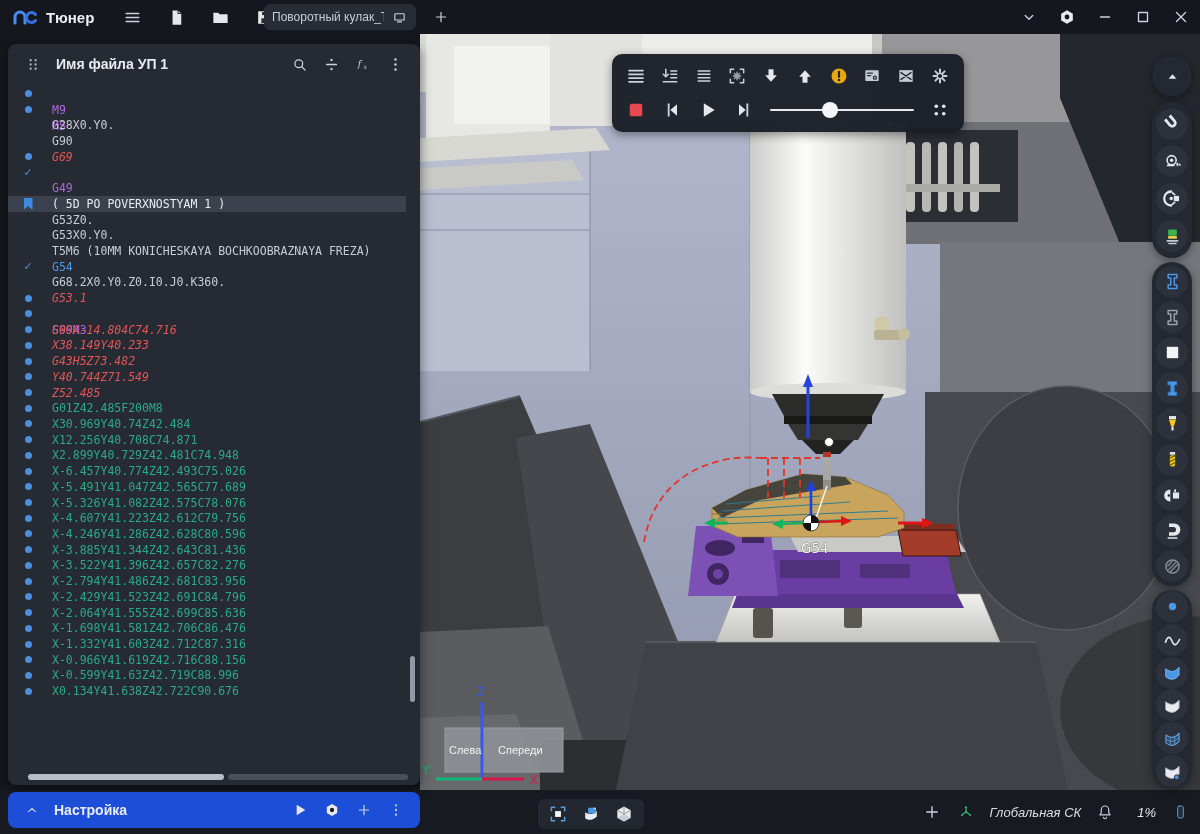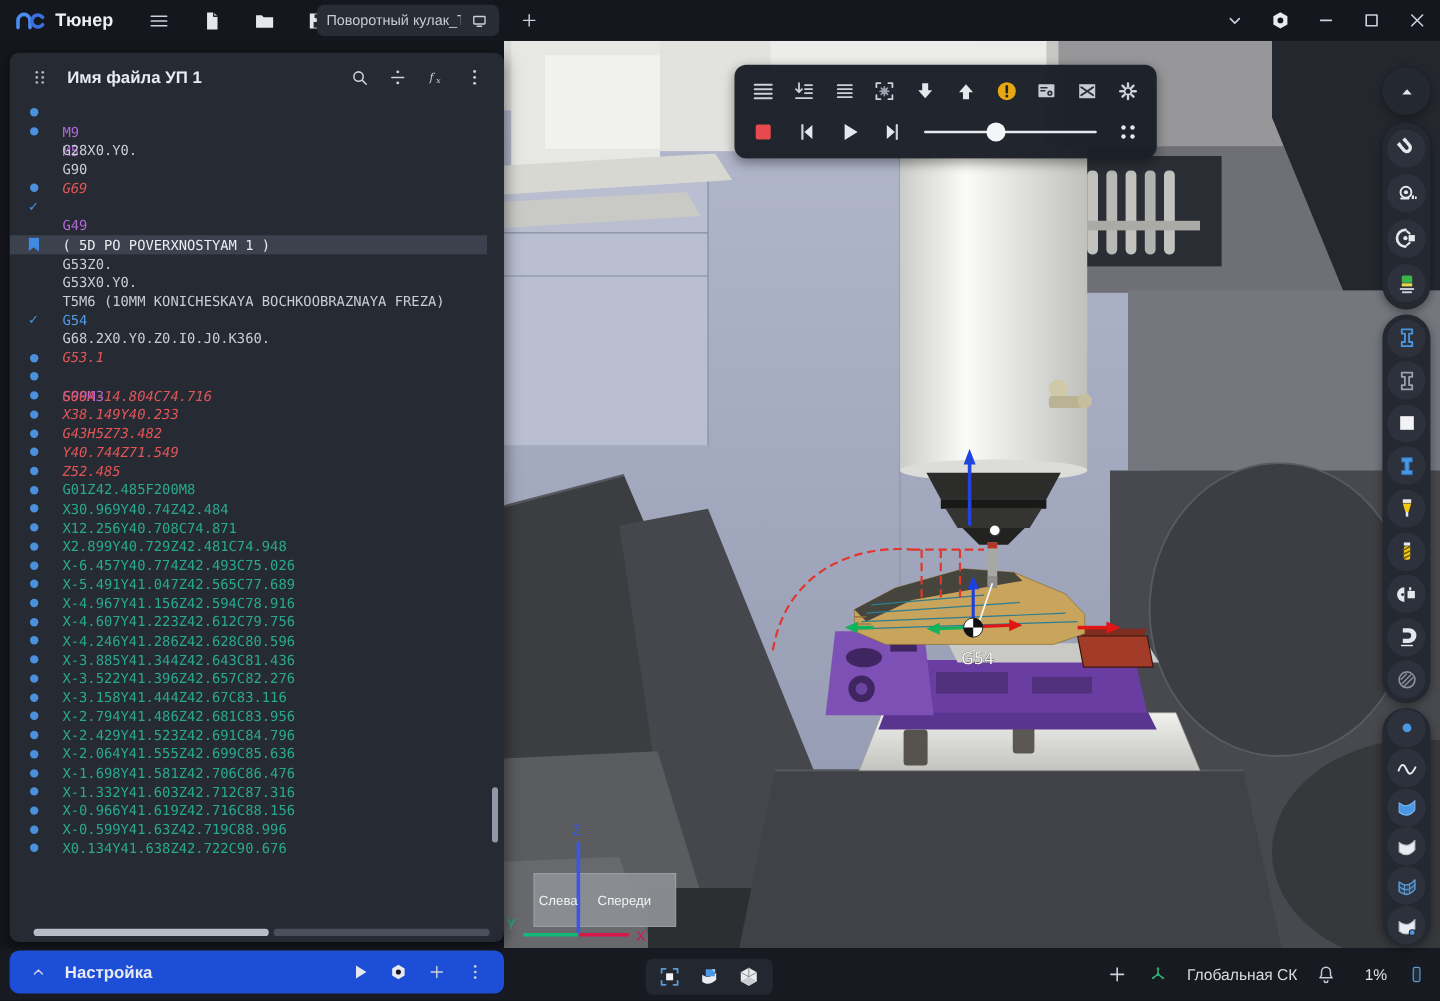--- a/index.html
+++ b/index.html
@@ -67,21 +67,21 @@
   
   .bottombar{position:absolute;left:0;right:0;bottom:0;height:44px;background:#171a20;z-index:10;}
   .settings-panel{position:absolute;left:8px;top:792px;width:412px;height:36px;background:#1d4ed8;border-radius:8px;display:flex;align-items:center;padding:0 12px;box-sizing:border-box;gap:10px;z-index:30;}
   .sp-title{color:#e8ebf0;font-size:14px;font-weight:700;flex:1;}
   .settings-panel .ic-btn{width:24px;height:24px;}
   .settings-panel svg{width:16px;height:16px;}
   .settings-panel .gen{display:flex;gap:8px;}
   .bc-toolbar{position:absolute;left:538px;top:799px;width:106px;height:30px;background:#23272f;border-radius:6px;display:flex;align-items:center;justify-content:space-evenly;z-index:20;}
   .bc-toolbar .ic-btn{width:26px;height:26px;}
   .bc-toolbar svg{width:20px;height:20px;}
-  .sb-right{position:absolute;right:8px;bottom:0;height:44px;display:flex;align-items:center;gap:12px;z-index:20;color:#d2d6dd;font-size:13px;}
+  .sb-right{position:absolute;right:8px;bottom:0;height:44px;display:flex;align-items:center;gap:12px;z-index:20;color:#d2d6dd;font-size:13px;font-style:italic;}
   .sb-right .gen{display:flex;gap:10px;}
   .sb-right .ic-btn{width:24px;height:24px;}
   .sb-right svg{width:18px;height:18px;}
   .batt svg{width:15px;height:26px;}
   .sb-label{color:#d8dce2;}
   .sb-zoom{color:#e2e5ea;margin-left:8px;}
 </style>
 </head>
 <body>
 
@@ -774,21 +774,21 @@
         <div class="crow c-t">
           <span class="mk">
             <i class="mk-dot"></i>
           </span>
           <span class="txt">X-5.491Y41.047Z42.565C77.689</span>
         </div>
         <div class="crow c-t">
           <span class="mk">
             <i class="mk-dot"></i>
           </span>
-          <span class="txt">X-4.967Y41.156Z42.594C78.916</span>
+          <span class="txt">X-5.326Y41.082Z42.575C78.076</span>
         </div>
         <div class="crow c-t">
           <span class="mk">
             <i class="mk-dot"></i>
           </span>
           <span class="txt">X-4.607Y41.223Z42.612C79.756</span>
         </div>
         <div class="crow c-t">
           <span class="mk">
             <i class="mk-dot"></i>
@@ -799,26 +799,20 @@
           <span class="mk">
             <i class="mk-dot"></i>
           </span>
           <span class="txt">X-3.885Y41.344Z42.643C81.436</span>
         </div>
         <div class="crow c-t">
           <span class="mk">
             <i class="mk-dot"></i>
           </span>
           <span class="txt">X-3.522Y41.396Z42.657C82.276</span>
-        </div>
-        <div class="crow c-t">
-          <span class="mk">
-            <i class="mk-dot"></i>
-          </span>
-          <span class="txt">X-3.158Y41.444Z42.67C83.116</span>
         </div>
         <div class="crow c-t">
           <span class="mk">
             <i class="mk-dot"></i>
           </span>
           <span class="txt">X-2.794Y41.486Z42.681C83.956</span>
         </div>
         <div class="crow c-t">
           <span class="mk">
             <i class="mk-dot"></i>

